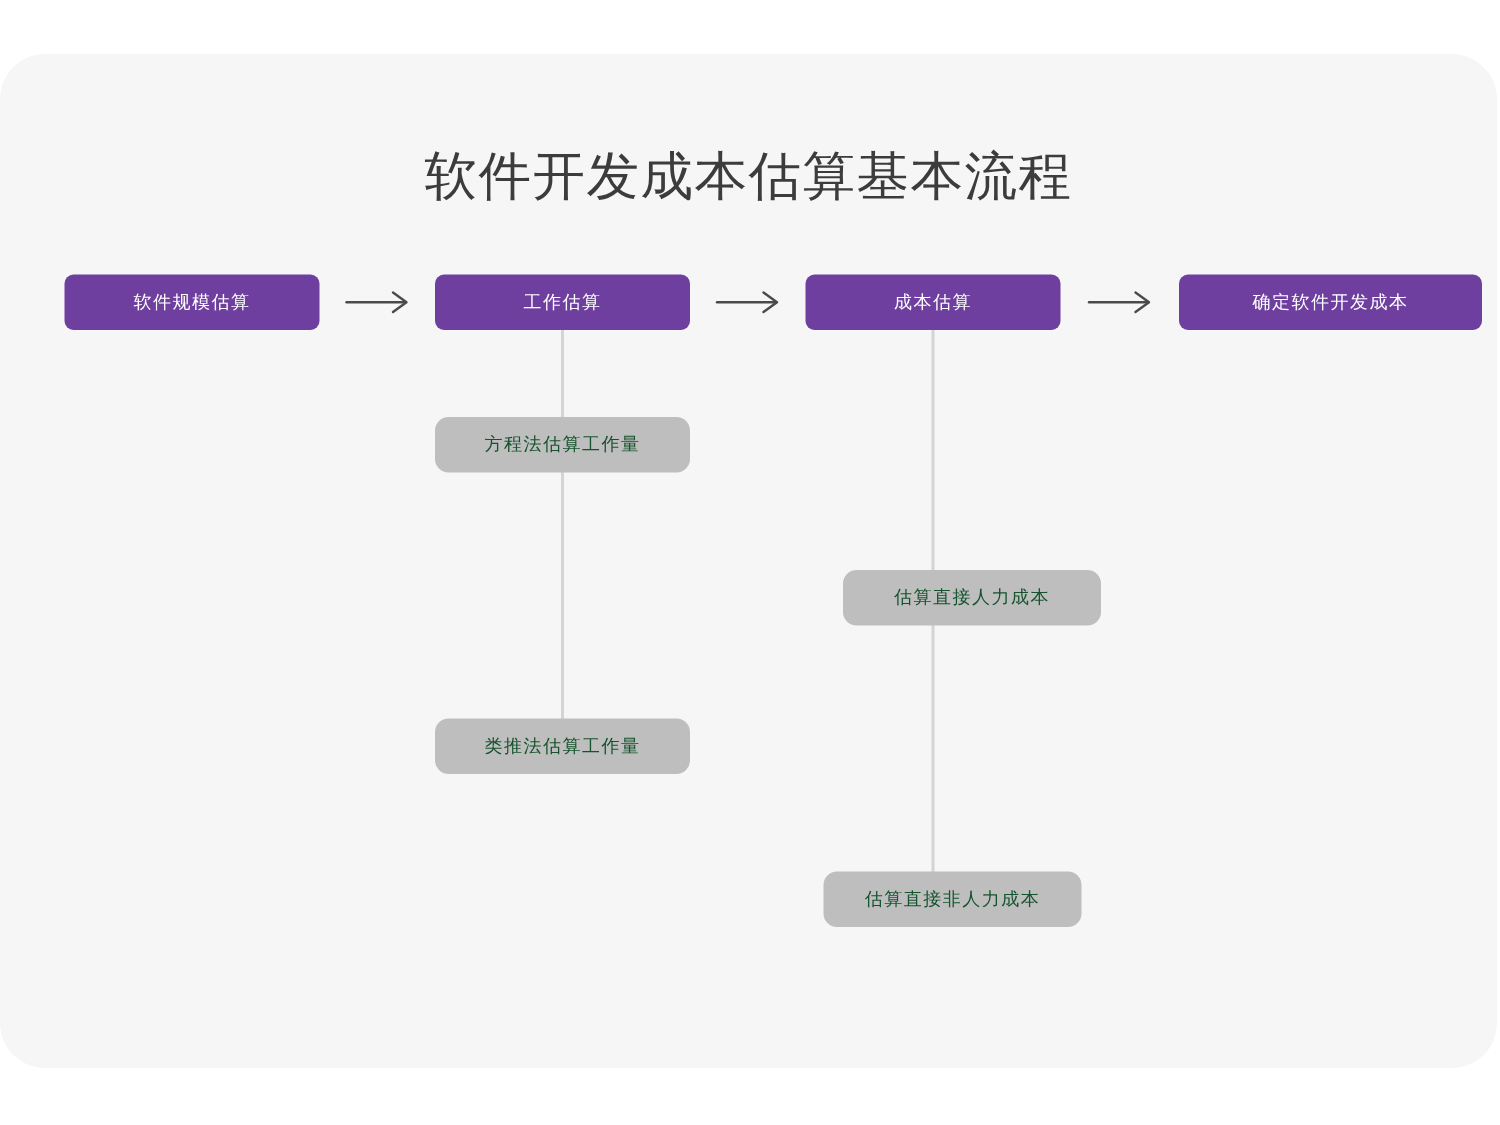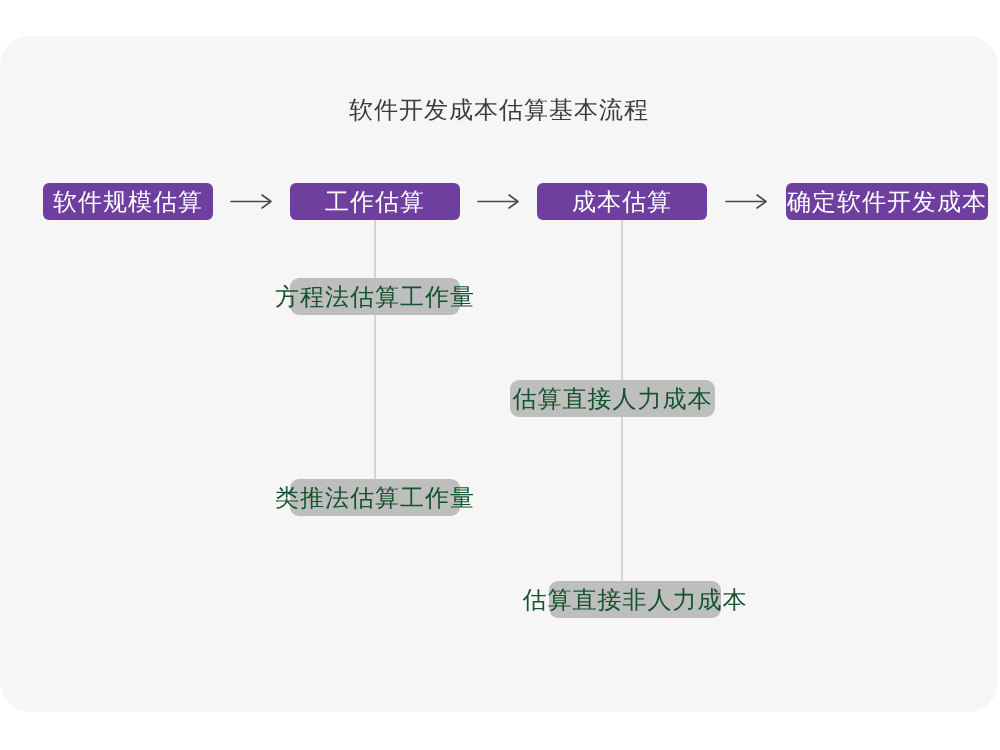--- a/index.html
+++ b/index.html
@@ -19,32 +19,32 @@
     left: 0; top: 36px;
     width: 998px; height: 676px;
     background: #F6F6F6;
     border-radius: 30px;
   }
   .title {
     position: absolute;
     left: 0; top: 58px;
     width: 100%;
     text-align: center;
-    font-size: 24px;
+    font-size: 35px;
     font-weight: 500;
     letter-spacing: 1px;
     color: #3C3C3C;
   }
   .node {
     position: absolute;
     height: 37px;
     display: flex;
     align-items: center;
     justify-content: center;
-    font-size: 24px;
+    font-size: 12px;
     letter-spacing: 1px;
     white-space: nowrap;
     z-index: 2;
   }
   .node.purple {
     background: #6F3FA0;
     color: #FFFFFF;
     border-radius: 6px;
   }
   .node.gray {
@@ -69,21 +69,21 @@
   .n-main-0 { left: 43px;  top: 147px; width: 170px; }
   .n-main-1 { left: 290px; top: 147px; width: 170px; }
   .n-main-2 { left: 537px; top: 147px; width: 170px; }
   .n-main-3 { left: 786px; top: 147px; width: 202px; }
 
   .n-wa-0 { left: 290px; top: 242px; width: 170px; }
   .n-wa-1 { left: 290px; top: 344px; width: 170px; }
   .n-wa-2 { left: 290px; top: 443px; width: 170px; }
 
   .n-co-0 { left: 537px; top: 242px; width: 172px; }
-  .n-co-1 { left: 510px; top: 344px; width: 205px; }
+  .n-co-1 { left: 562px; top: 344px; width: 172px; }
   .n-co-2 { left: 537px; top: 443px; width: 172px; }
   .n-co-3 { left: 537px; top: 545px; width: 172px; margin-left: 12px; }
 
   .vline-work { left: 374px; top: 183px; height: 279px; }
   .vline-cost { left: 621px; top: 183px; height: 381px; }
 </style>
 </head>
 <body>
 
 <div class="page">

